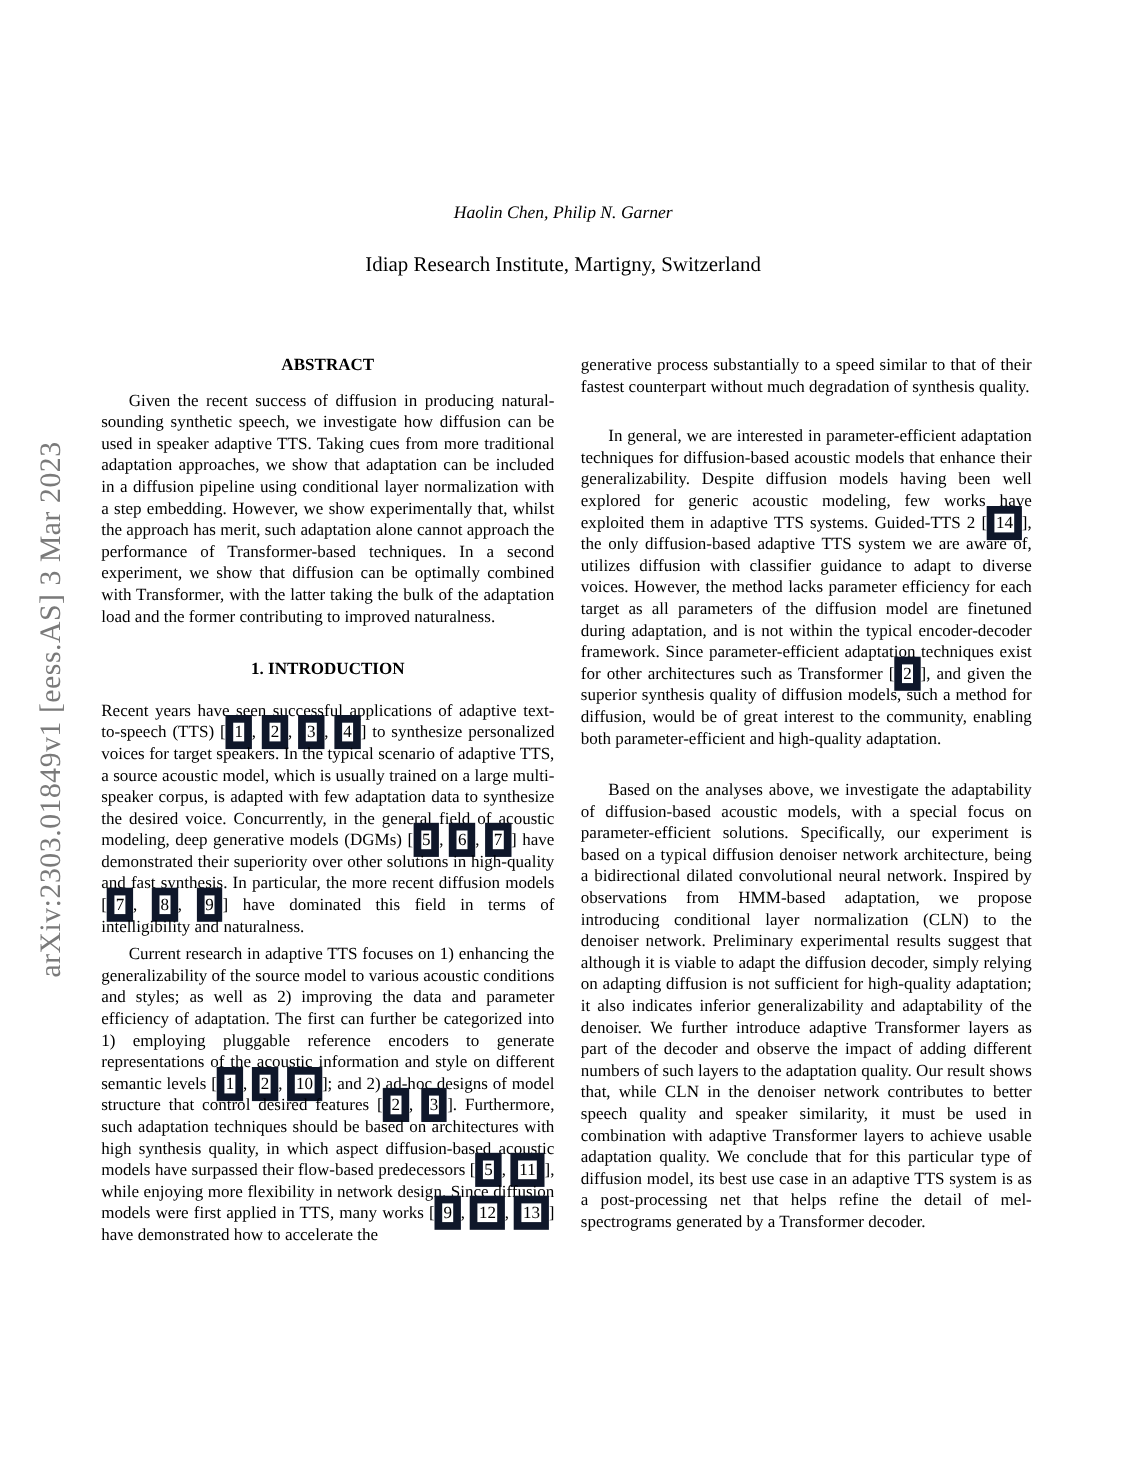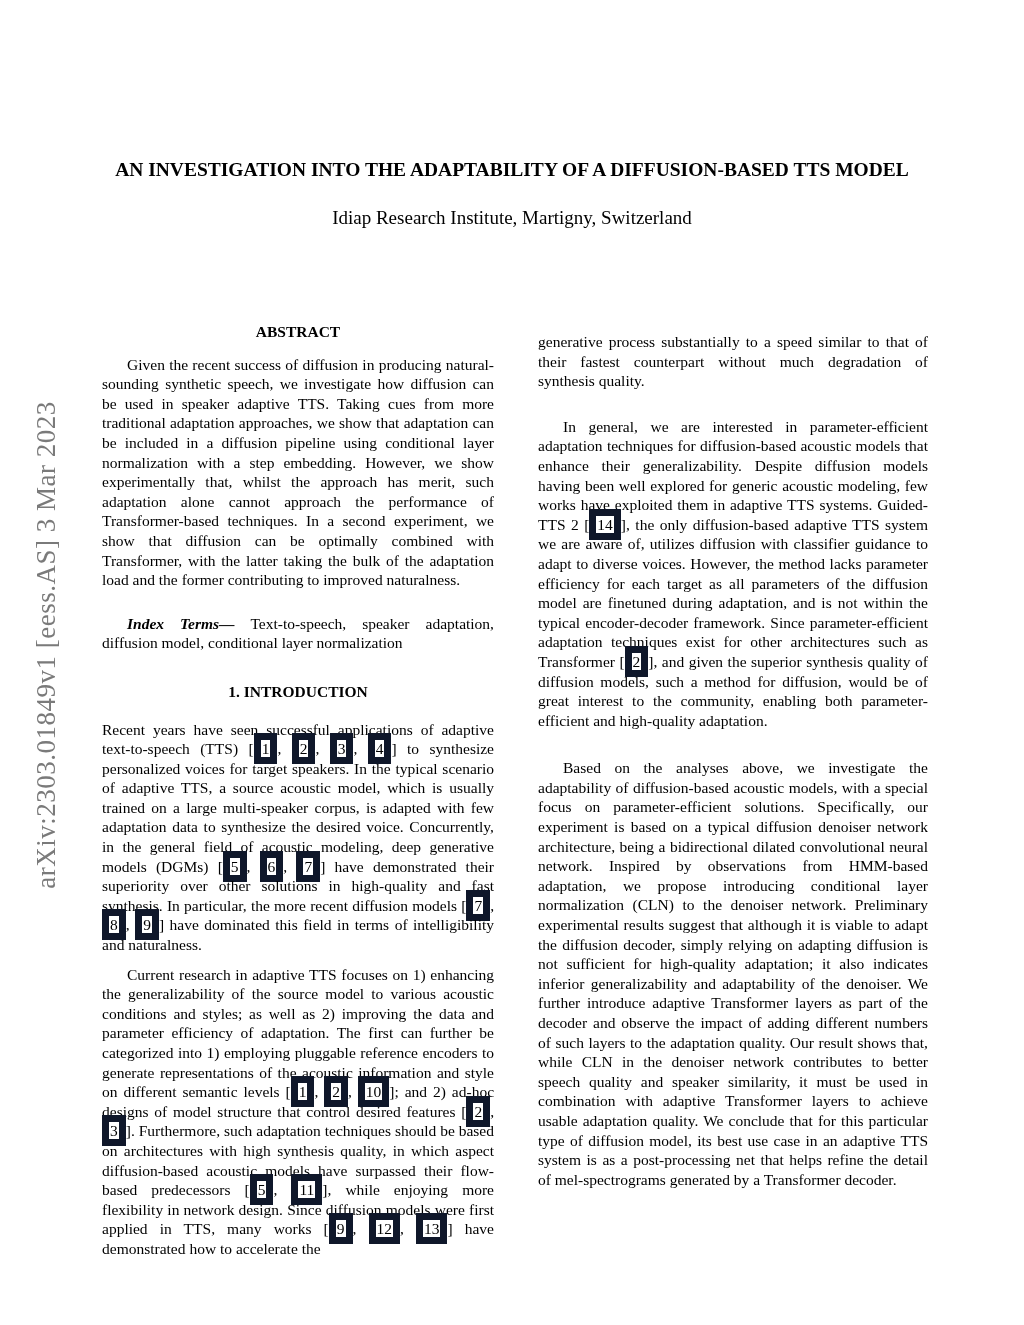--- a/index.html
+++ b/index.html
@@ -49,21 +49,21 @@
   }
   .col {
     position: absolute;
     top: 322px;
     font-size: 15.5px;
     line-height: 19.6px;
     text-align: justify;
   }
   .col.left  { left: 92px;  width: 412px; }
   .col.right { left: 528px; width: 410px; }
-  .col p { margin: 10px; }
+  .col p { margin: 0; }
   .col h2 {
     font-size: 15.5px;
     font-weight: bold;
     text-align: center;
     margin: 0 0 13px 0;
   }
   .indent { text-indent: 25px; }
   .index-terms { margin-top: 24px !important; }
   .it-label { font-weight: bold; font-style: italic; }
   .intro-h { margin: 29px 0 18px 0 !important; }
@@ -77,30 +77,27 @@
   }
 </style>
 </head>
 <body>
 
 <div class="page">
 
   <div class="watermark">arXiv:2303.01849v1  [eess.AS]  3 Mar 2023</div>
 
   <div class="header">
-    <h1 class="title">AN INVESTIGATION INTO THE ADAPTABILITY OF A DIFFUSION-BASED TTS MODEL</h1>
+    <div class="authors">Haolin Chen, Philip N. Garner</div>
     <div class="affiliation">Idiap Research Institute, Martigny, Switzerland</div>
   </div>
 
   <div class="col left">
     <h2>ABSTRACT</h2>
     <p class="indent">Given the recent success of diffusion in producing natural-sounding synthetic speech, we investigate how diffusion can be used in speaker adaptive TTS. Taking cues from more traditional adaptation approaches, we show that adaptation can be included in a diffusion pipeline using conditional layer normalization with a step embedding. However, we show experimentally that, whilst the approach has merit, such adaptation alone cannot approach the performance of Transformer-based techniques. In a second experiment, we show that diffusion can be optimally combined with Transformer, with the latter taking the bulk of the adaptation load and the former contributing to improved naturalness.</p>
-    <p class="indent index-terms">
-      <span class="it-label">Index Terms—</span><span> Text-to-speech, speaker adaptation, diffusion model, conditional layer normalization</span>
-    </p>
     <h2 class="intro-h">1.  INTRODUCTION</h2>
     <p>Recent years have seen successful applications of adaptive text-to-speech (TTS) [<span class="cite">1</span>, <span class="cite">2</span>, <span class="cite">3</span>, <span class="cite">4</span>] to synthesize personalized voices for target speakers. In the typical scenario of adaptive TTS, a source acoustic model, which is usually trained on a large multi-speaker corpus, is adapted with few adaptation data to synthesize the desired voice. Concurrently, in the general field of acoustic modeling, deep generative models (DGMs) [<span class="cite">5</span>, <span class="cite">6</span>, <span class="cite">7</span>] have demonstrated their superiority over other solutions in high-quality and fast synthesis. In particular, the more recent diffusion models [<span class="cite">7</span>, <span class="cite">8</span>, <span class="cite">9</span>] have dominated this field in terms of intelligibility and naturalness.</p>
     <p class="indent para-2">Current research in adaptive TTS focuses on 1) enhancing the generalizability of the source model to various acoustic conditions and styles; as well as 2) improving the data and parameter efficiency of adaptation. The first can further be categorized into 1) employing pluggable reference encoders to generate representations of the acoustic information and style on different semantic levels [<span class="cite">1</span>, <span class="cite">2</span>, <span class="cite">10</span>]; and 2) ad-hoc designs of model structure that control desired features [<span class="cite">2</span>, <span class="cite">3</span>]. Furthermore, such adaptation techniques should be based on architectures with high synthesis quality, in which aspect diffusion-based acoustic models have surpassed their flow-based predecessors [<span class="cite">5</span>, <span class="cite">11</span>], while enjoying more flexibility in network design. Since diffusion models were first applied in TTS, many works [<span class="cite">9</span>, <span class="cite">12</span>, <span class="cite">13</span>] have demonstrated how to accelerate the</p>
   </div>
 
   <div class="col right">
     <p>generative process substantially to a speed similar to that of their fastest counterpart without much degradation of synthesis quality.</p>
     <p class="indent gap-a">In general, we are interested in parameter-efficient adaptation techniques for diffusion-based acoustic models that enhance their generalizability. Despite diffusion models having been well explored for generic acoustic modeling, few works have exploited them in adaptive TTS systems. Guided-TTS 2 [<span class="cite">14</span>], the only diffusion-based adaptive TTS system we are aware of, utilizes diffusion with classifier guidance to adapt to diverse voices. However, the method lacks parameter efficiency for each target as all parameters of the diffusion model are finetuned during adaptation, and is not within the typical encoder-decoder framework. Since parameter-efficient adaptation techniques exist for other architectures such as Transformer [<span class="cite">2</span>], and given the superior synthesis quality of diffusion models, such a method for diffusion, would be of great interest to the community, enabling both parameter-efficient and high-quality adaptation.</p>
     <p class="indent gap-b">Based on the analyses above, we investigate the adaptability of diffusion-based acoustic models, with a special focus on parameter-efficient solutions. Specifically, our experiment is based on a typical diffusion denoiser network architecture, being a bidirectional dilated convolutional neural network. Inspired by observations from HMM-based adaptation, we propose introducing conditional layer normalization (CLN) to the denoiser network. Preliminary experimental results suggest that although it is viable to adapt the diffusion decoder, simply relying on adapting diffusion is not sufficient for high-quality adaptation; it also indicates inferior generalizability and adaptability of the denoiser. We further introduce adaptive Transformer layers as part of the decoder and observe the impact of adding different numbers of such layers to the adaptation quality. Our result shows that, while CLN in the denoiser network contributes to better speech quality and speaker similarity, it must be used in combination with adaptive Transformer layers to achieve usable adaptation quality. We conclude that for this particular type of diffusion model, its best use case in an adaptive TTS system is as a post-processing net that helps refine the detail of mel-spectrograms generated by a Transformer decoder.</p>
   </div>

